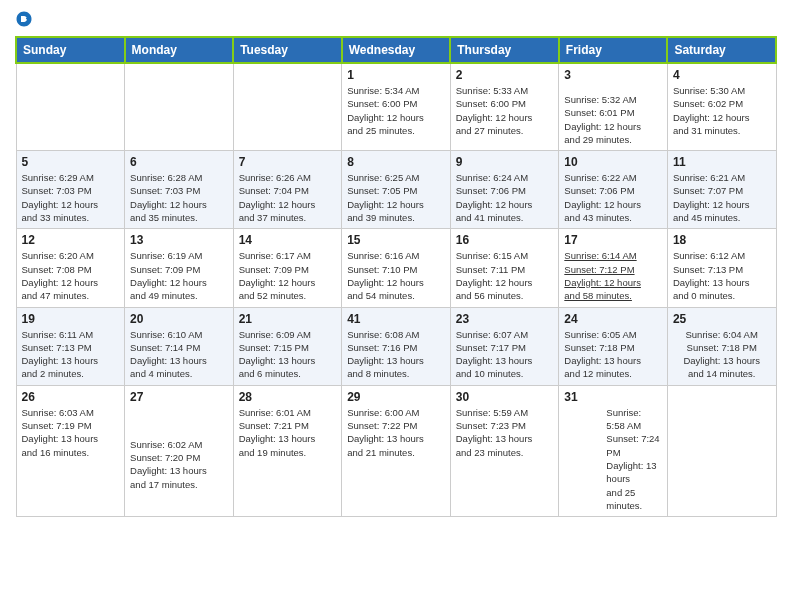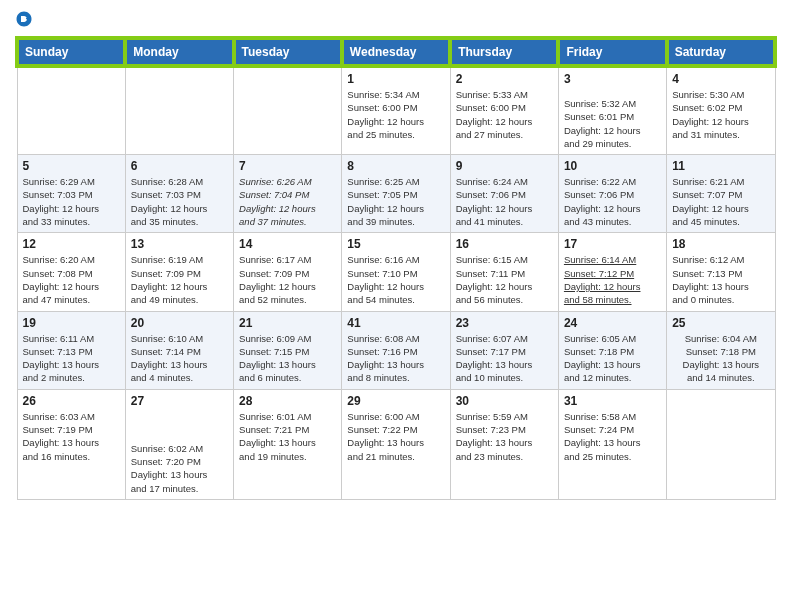--- a/index.html
+++ b/index.html
@@ -43,21 +43,21 @@
       border-collapse: collapse;
       table-layout: fixed;
     }
     thead tr th {
       background: #2a6db5;
       color: #fff;
       font-size: 12px;
       font-weight: bold;
       text-align: left;
       padding: 5px 6px;
-      border: 4px solid #84cc16;
+      border: 2px solid #84cc16;
     }
     tbody tr td {
       border: 1px solid #ccc;
       vertical-align: top;
       padding: 4px 5px;
       font-size: 10px;
       color: #333;
       height: 78px;
     }
     tbody tr:nth-child(odd) td {
@@ -156,21 +156,21 @@
         </td>
         <td>
           <span class="day-num">6</span>
           <div class="cell-text" style="white-space: pre-line;">Sunrise: 6:28 AM
 Sunset: 7:03 PM
 Daylight: 12 hours
 and 35 minutes.</div>
         </td>
         <td>
           <span class="day-num">7</span>
-          <div class="cell-text" style="white-space: pre-line; font-style: italic;">Sunrise: 6:26 AM
+          <div class="cell-text" style="white-space: pre-line;">Sunrise: 6:26 AM
 Sunset: 7:04 PM
 Daylight: 12 hours
 and 37 minutes.</div>
         </td>
         <td>
           <span class="day-num">8</span>
           <div class="cell-text" style="white-space: pre-line;">Sunrise: 6:25 AM
 Sunset: 7:05 PM
 Daylight: 12 hours
 and 39 minutes.</div>
@@ -330,21 +330,21 @@
         </td>
         <td>
           <span class="day-num">30</span>
           <div class="cell-text" style="white-space: pre-line;">Sunrise: 5:59 AM
 Sunset: 7:23 PM
 Daylight: 13 hours
 and 23 minutes.</div>
         </td>
         <td>
           <span class="day-num">31</span>
-          <div class="cell-text" style="white-space: pre-line;">Sunrise: 5:58 AM
+          <div class="cell-text" style="white-space: pre-line; margin-left: 42px;">Sunrise: 5:58 AM
 Sunset: 7:24 PM
 Daylight: 13 hours
 and 25 minutes.</div>
         </td>
         <td></td>
       </tr>
     </tbody>
 </table>
 
 </body></html>

